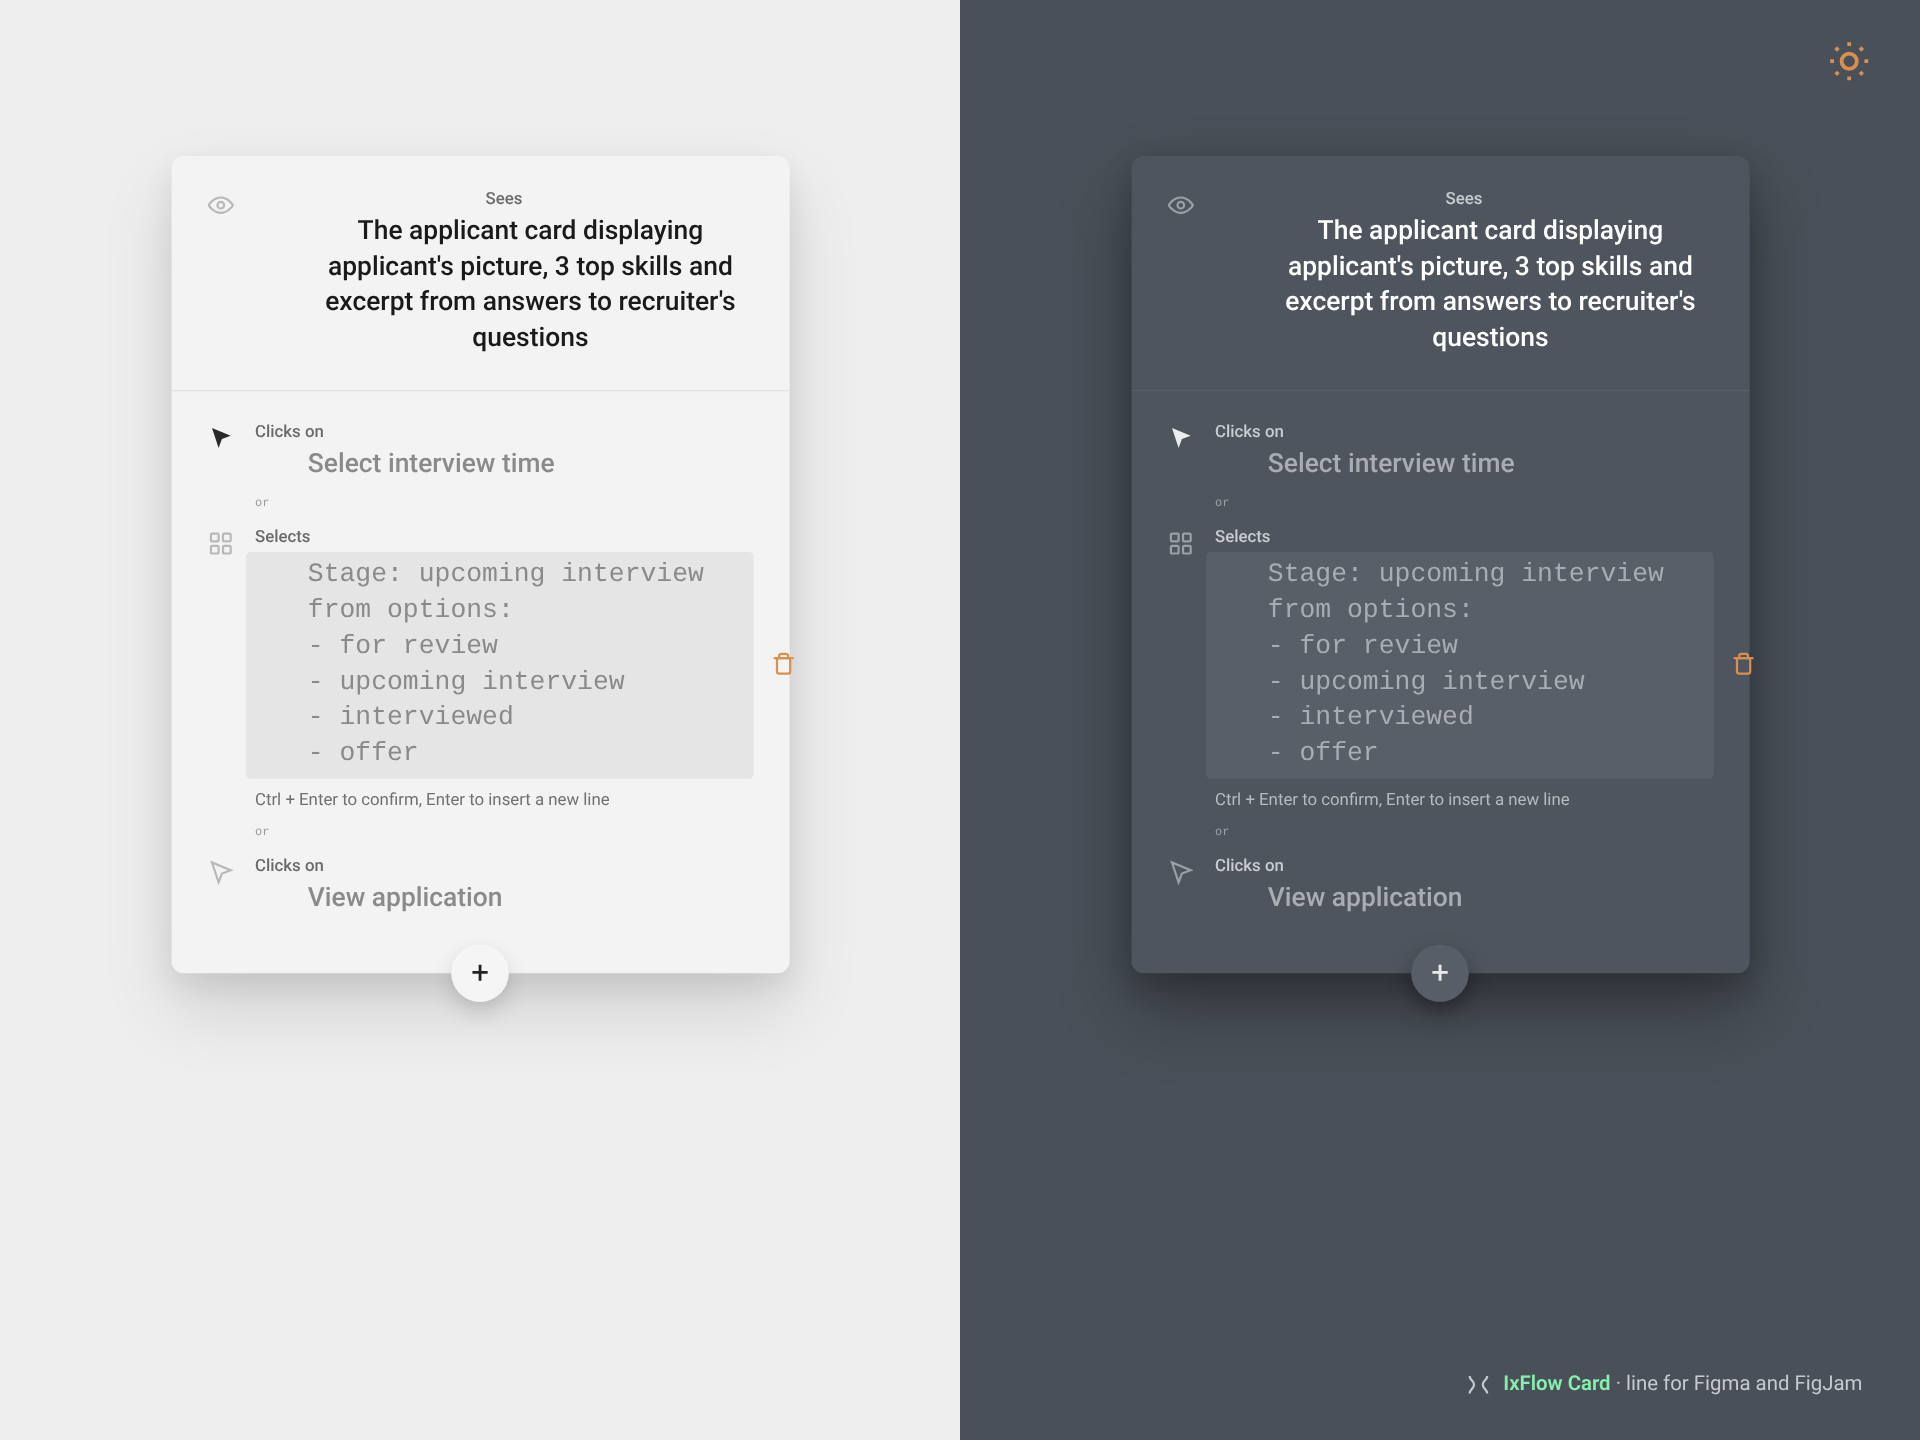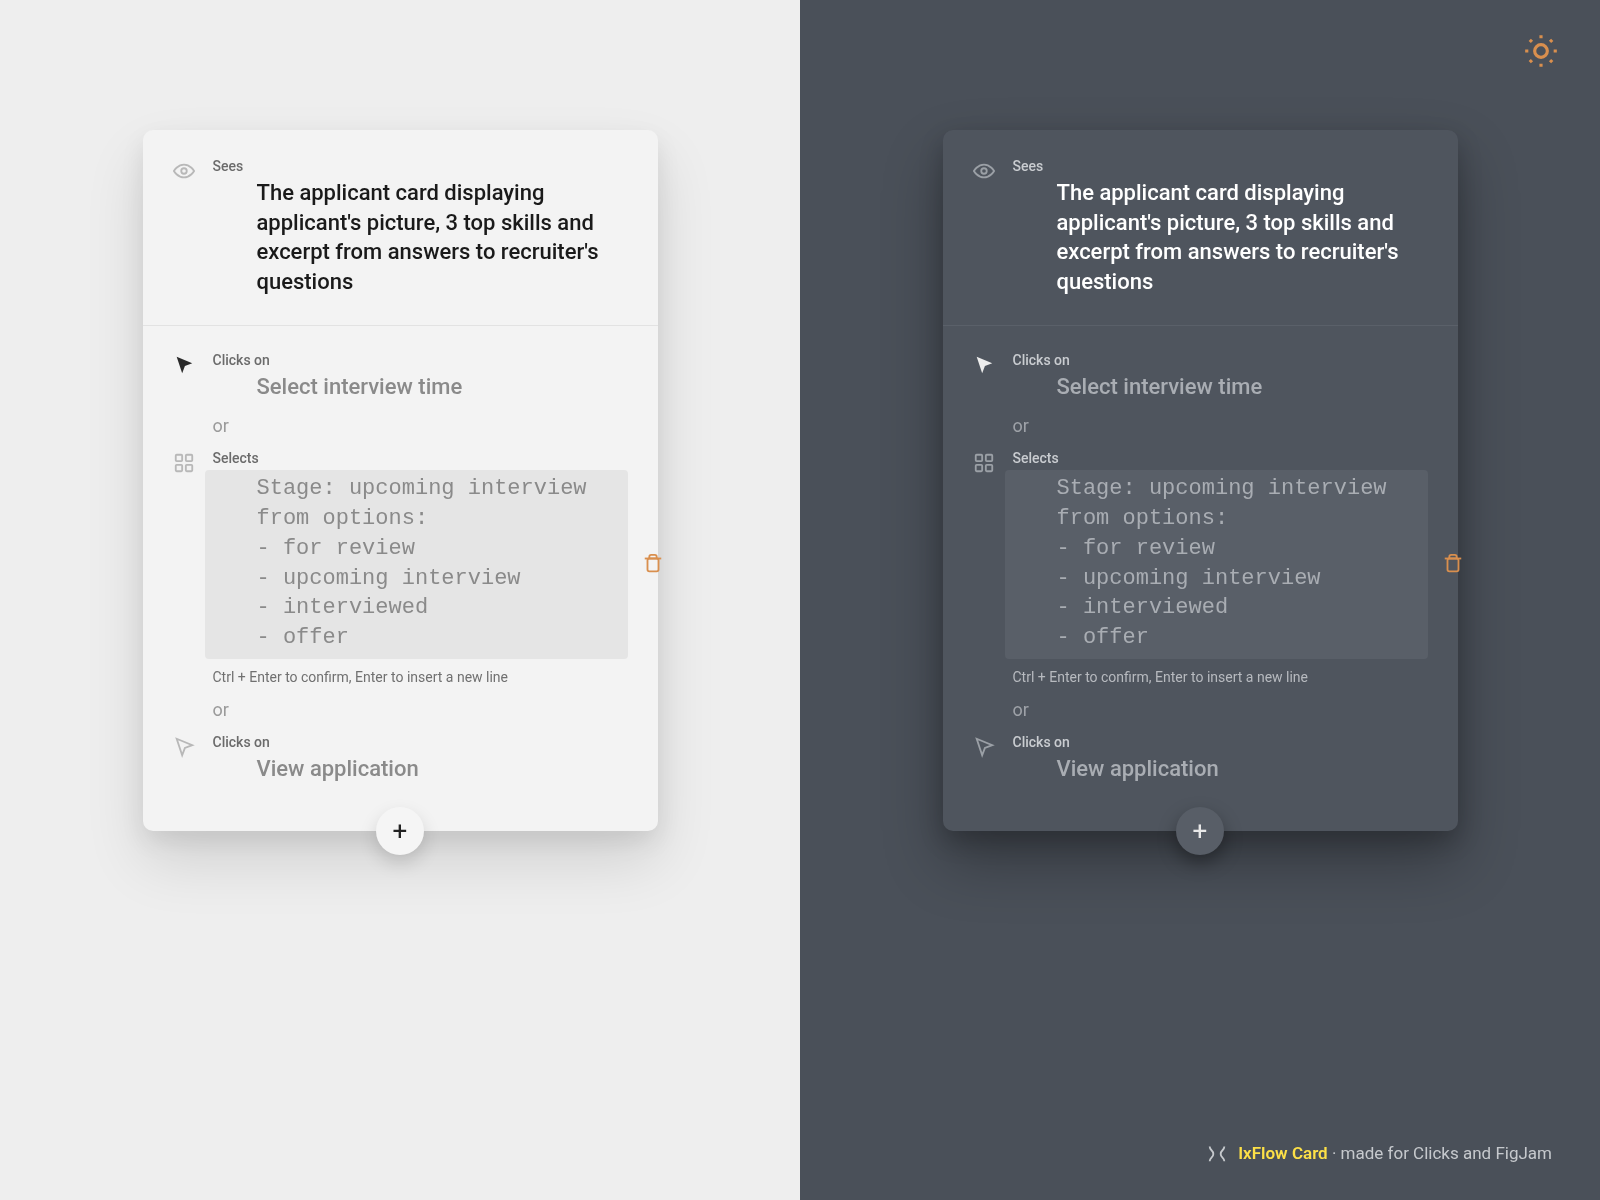--- a/index.html
+++ b/index.html
@@ -22,40 +22,40 @@
 .light .card {
   background: #F3F3F3;
   box-shadow: 0 30px 60px rgba(0,0,0,0.12), 0 10px 25px rgba(0,0,0,0.08);
 }
 .dark .card {
   background: #4F555E;
   box-shadow: 0 30px 60px rgba(0,0,0,0.3), 0 10px 25px rgba(0,0,0,0.2);
 }
 
 .section { padding: 24px 30px 24px 30px; position: relative; }
-.section.top { padding-top: 28px; padding-bottom: 28px; }
+.section.top { padding-top: 28px; padding-bottom: 28px; text-align: center; }
 .light .section.top { border-bottom: 1px solid #E2E2E2; }
 .dark .section.top { border-bottom: 1px solid #5A6069; }
 
 .row { display: flex; align-items: flex-start; gap: 18px; }
 .icon-col { width: 22px; flex-shrink: 0; display:flex; justify-content:center; padding-top:2px; }
 .content-col { flex: 1; }
 
 .small-label { font-size: 14px; font-weight: 500; margin-bottom: 4px; }
 .light .small-label { color: #6B6B6B; }
 .dark .small-label { color: #C9CCD0; }
 
 .body-text { font-size: 22px; line-height: 1.35; font-weight: 500; margin-left: 44px; }
 .light .body-text { color: #1A1A1A; }
 .dark .body-text { color: #FFFFFF; }
 
 .body-text.muted-light { color: #8A8A8A; }
 .body-text.muted-dark { color: #A9ADB3; }
 
-.or { font-size: 18px; margin: 14px 0 14px 40px; }
+.or { font-size: 10px; margin: 14px 0 14px 40px; font-family: Liberation Mono, monospace; }
 .light .or { color: #9A9A9A; }
 .dark .or { color: #9EA2A8; }
 
 .hint { font-size: 14px; margin: 10px 0 0 40px; }
 .light .hint { color: #707070; }
 .dark .hint { color: #B7BABF; }
 
 .editable-block {
   padding: 4px 8px 6px 8px;
   margin-left: -8px;
@@ -100,21 +100,21 @@
 }
 
 .footer {
   position: absolute;
   bottom: 36px;
   right: 48px;
   display:flex; align-items:center; gap:10px;
   font-size: 17px;
   color: #C6C9CD;
 }
-.footer .brand { font-weight: 600; color: #fde047; }
+.footer .brand { font-weight: 600; color: #86efac; }
 .footer svg { width:22px; height:22px; }
 
 .icon { width: 22px; height: 22px; }
 .light .icon-muted { color: #B8B8B8; }
 .dark .icon-muted { color: #9BA0A6; }
 .light .icon-strong { color: #2A2A2A; }
 .dark .icon-strong { color: #EDEDED; }
 
 .section.body { padding-top: 26px; padding-bottom: 48px; }
 </style>
@@ -288,15 +288,15 @@
       </div>
     </div>
 
     <div class="add-btn">+</div>
   </div>
 
   <div class="footer">
     <svg viewBox="0 0 24 24" fill="none" stroke="currentColor" stroke-width="2">
         <path d="M4 18c0-4 4-4 4-8s-4-4-4-8M20 18c0-4-4-4-4-8s4-4 4-8" transform="translate(0,3)"></path>
       </svg>
-    <span><span class="brand">IxFlow Card</span><span> · made for Clicks and FigJam</span></span>
+    <span><span class="brand">IxFlow Card</span><span> · line for Figma and FigJam</span></span>
   </div>
 </div>
 
 </body></html>

